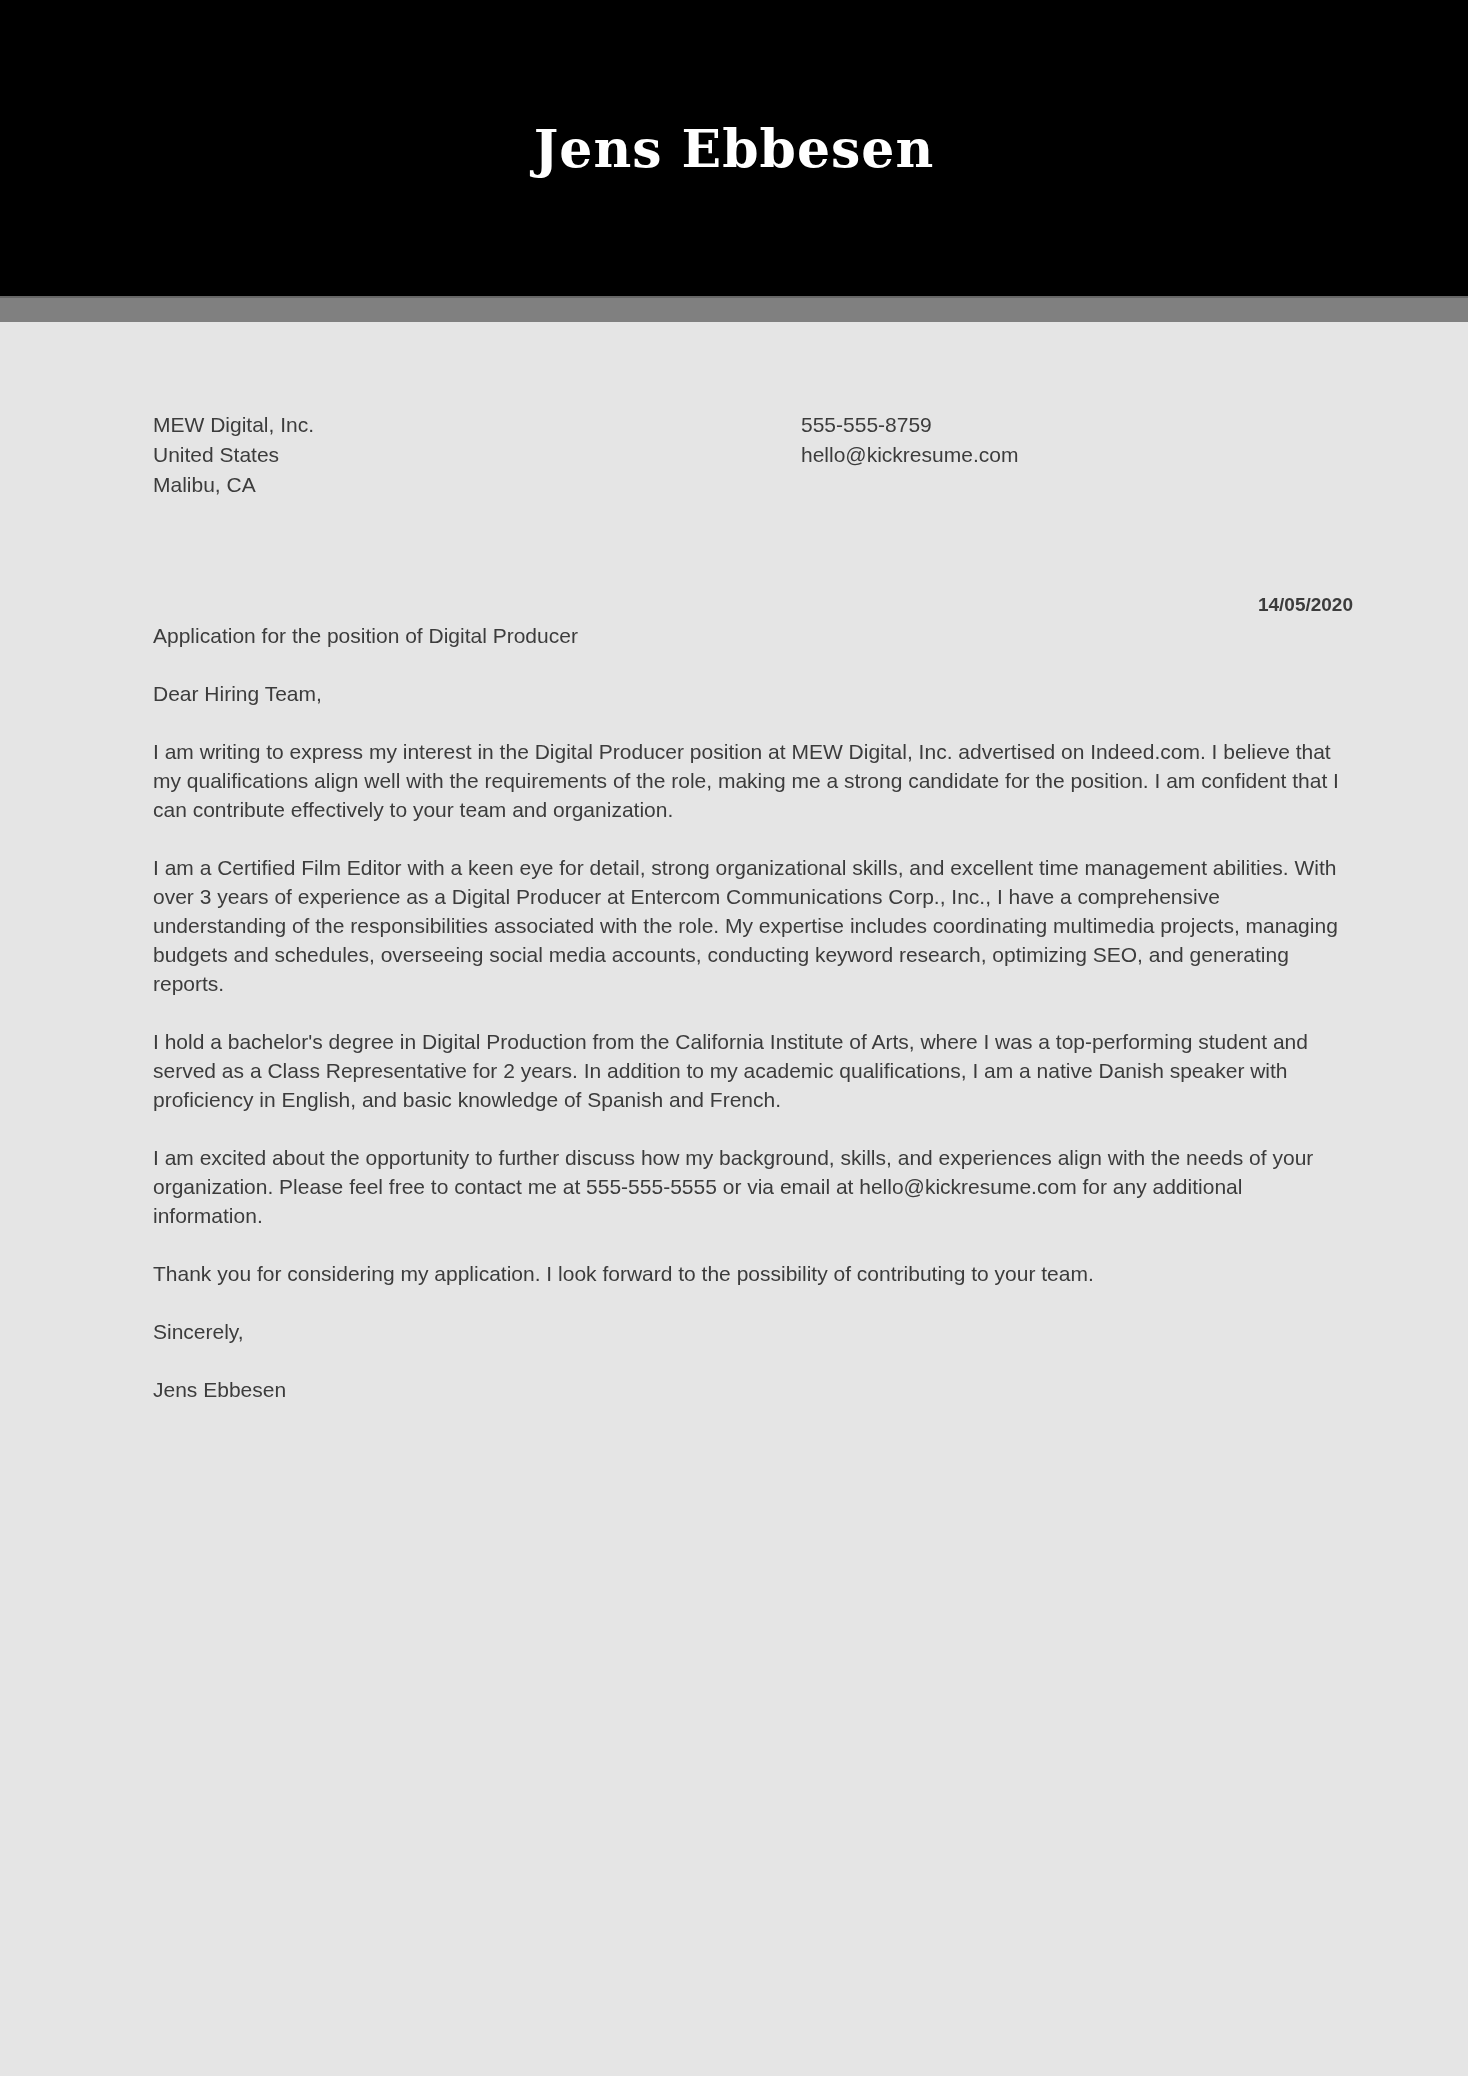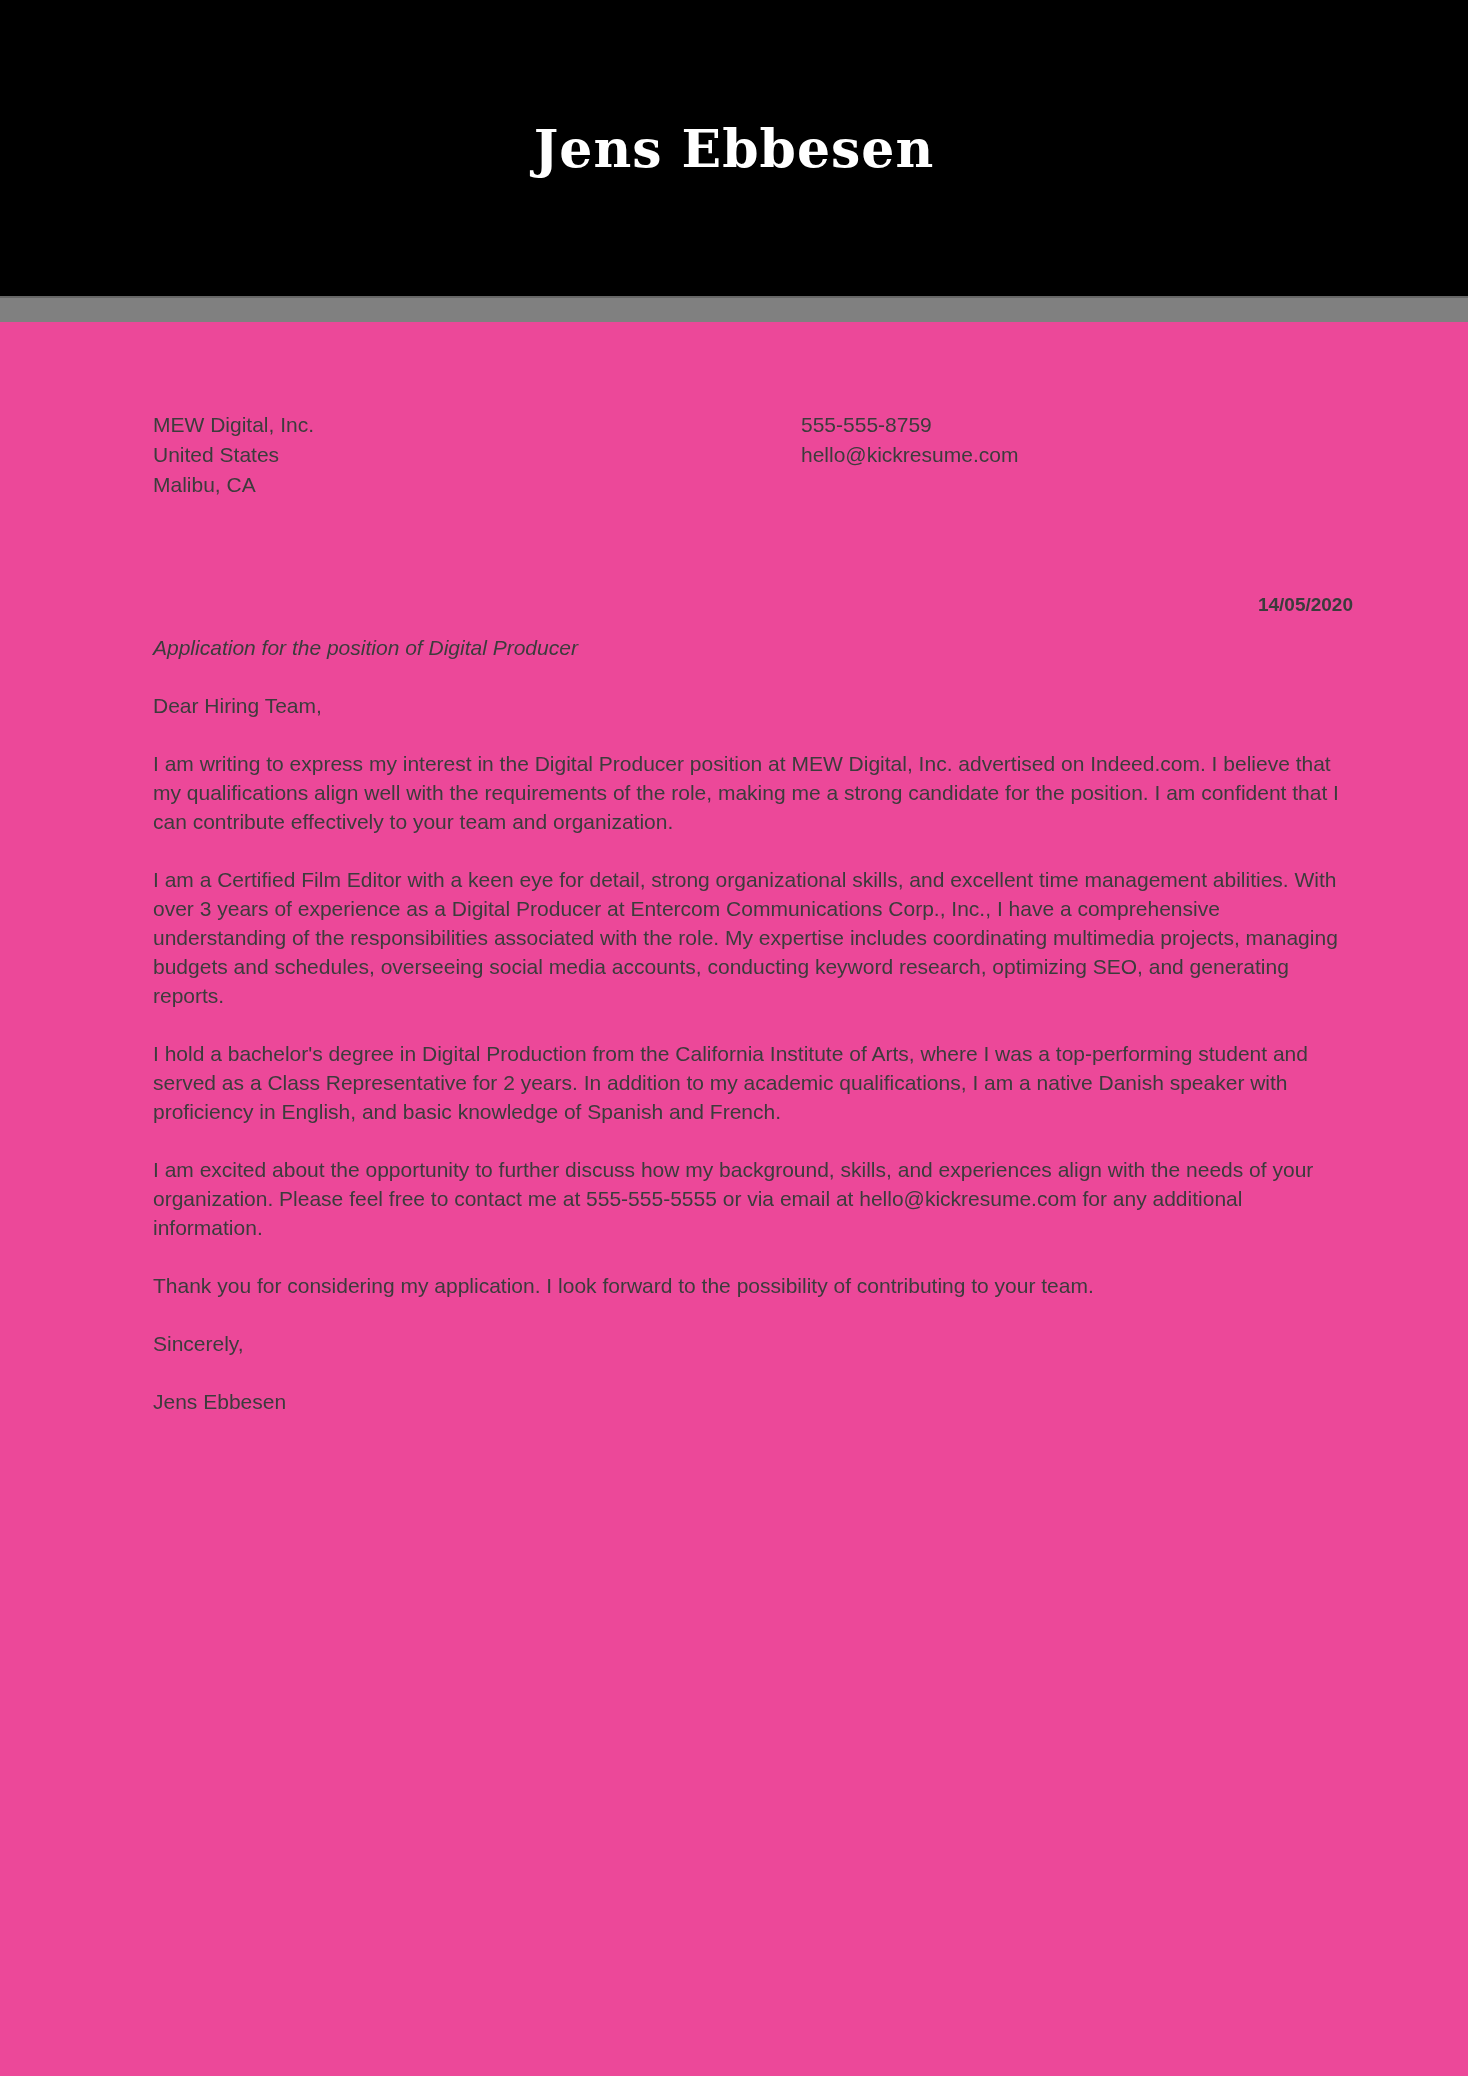--- a/index.html
+++ b/index.html
@@ -4,21 +4,21 @@
 <style>
   html, body {
     margin: 0;
     padding: 0;
     background: #ffffff;
   }
   .page {
     position: relative;
     width: 1468px;
     height: 2076px;
-    background: #ec4899;
+    background: #e5e5e5;
     overflow: hidden;
     font-family: "Liberation Sans", sans-serif;
     color: #3c3c3c;
   }
   .header {
     height: 296px;
     background: #000000;
     display: flex;
     align-items: center;
     justify-content: center;
@@ -58,22 +58,21 @@
   .date-line {
     margin-top: 90px;
     font-size: 19px;
     font-weight: 700;
     line-height: 29px;
     text-align: right;
   }
   .subject-line {
     font-size: 21px;
     line-height: 29px;
-    margin-top: 14px;
-    font-style: italic;
+    margin-top: 2px;
   }
   .body-text p {
     margin: 29px 0 0 0;
     font-size: 21px;
     line-height: 29px;
     max-width: 1200px;
   }
   .body-text p.salutation {
   }
   .signature-line {

